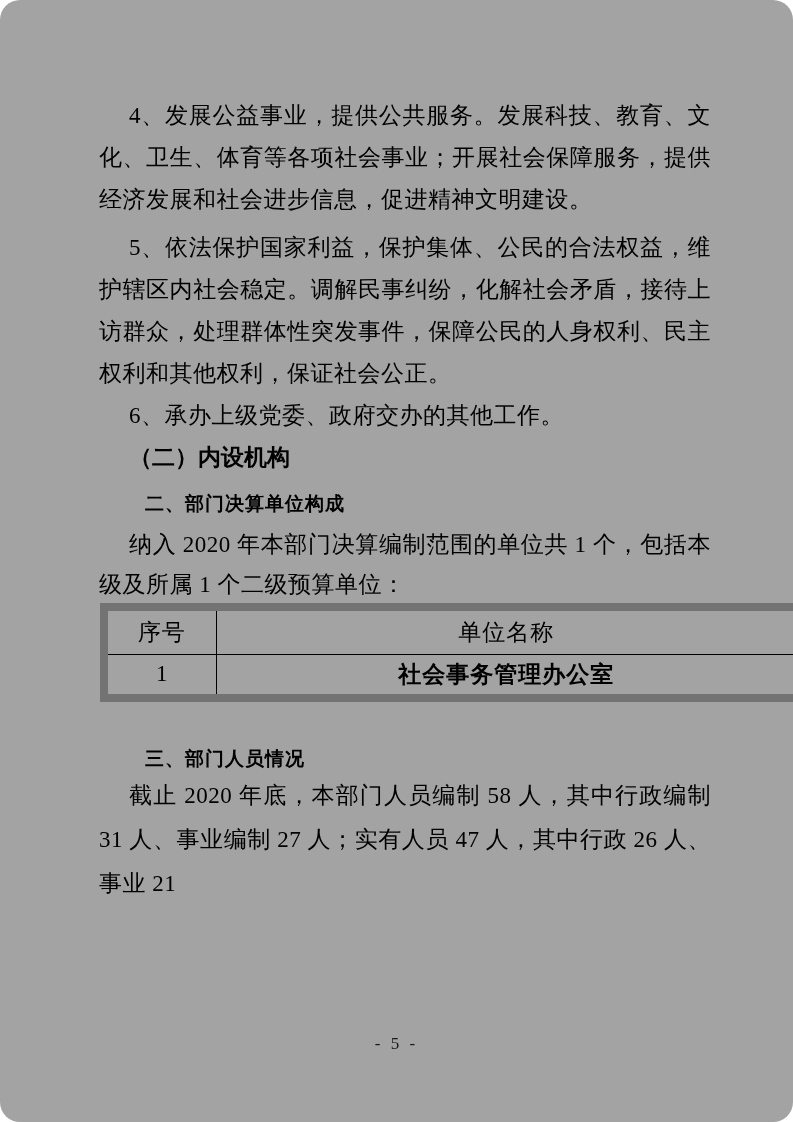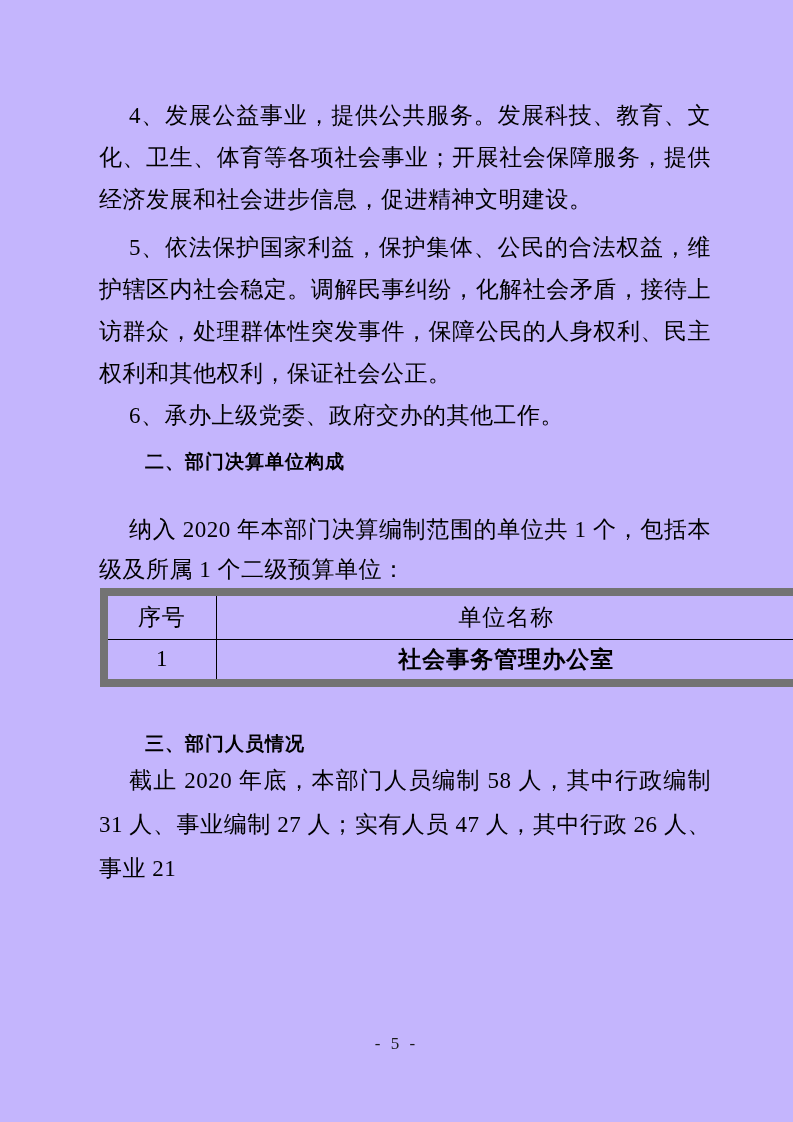--- a/index.html
+++ b/index.html
@@ -5,22 +5,23 @@
   * { margin: 0; padding: 0; box-sizing: border-box; }
   html, body { background: #ffffff; }
   body {
     width: 793px; height: 1122px;
     font-family: "Liberation Serif", "DejaVu Serif", serif;
     color: #000;
   }
   .page {
     position: relative;
     width: 793px; height: 1122px;
-    background: #c4b5fd;
+    background: #a3a3a3;
     overflow: hidden;
+    border-radius: 20px;
   }
   .content {
     position: absolute;
     left: 99px; top: 0;
     width: 612px;
   }
   .para {
     font-size: 23px;
     line-height: 42px;
     text-indent: 30px;
@@ -43,21 +44,21 @@
   .section-heading {
     font-family: "Liberation Sans", "DejaVu Sans", sans-serif;
     font-size: 19px;
     line-height: 42px;
     font-weight: 700;
     letter-spacing: 1px;
     padding-left: 46px;
   }
   .heading-2 { margin-top: 4px; }
   .heading-3 { margin-top: 36px; }
-  .para-intro { line-height: 40px; margin-top: 27px; }
+  .para-intro { line-height: 40px; }
   .units-table {
     border-collapse: collapse;
     table-layout: fixed;
     width: 704px;
     margin-left: 1px;
     margin-top: -2px;
     border: 8px solid #737373;
   }
   .units-table th, .units-table td {
     border: 1px solid #000;
@@ -94,20 +95,21 @@
 
 <div class="page">
   <div class="content">
 
     <p class="para para-first">4、发展公益事业，提供公共服务。发展科技、教育、文化、卫生、体育等各项社会事业；开展社会保障服务，提供经济发展和社会进步信息，促进精神文明建设。</p>
 
     <p class="para para-5">5、依法保护国家利益，保护集体、公民的合法权益，维护辖区内社会稳定。调解民事纠纷，化解社会矛盾，接待上访群众，处理群体性突发事件，保障公民的人身权利、民主权利和其他权利，保证社会公正。</p>
 
     <p class="para">6、承办上级党委、政府交办的其他工作。</p>
 
+    <p class="sub-heading">（二）内设机构</p>
 
 
 
     <h2 class="section-heading heading-2">二、部门决算单位构成</h2>
 
     <p class="para para-intro">纳入 2020 年本部门决算编制范围的单位共 1 个，包括本级及所属 1 个二级预算单位：</p>
 
     <table class="units-table">
       <tbody>
           <tr>

